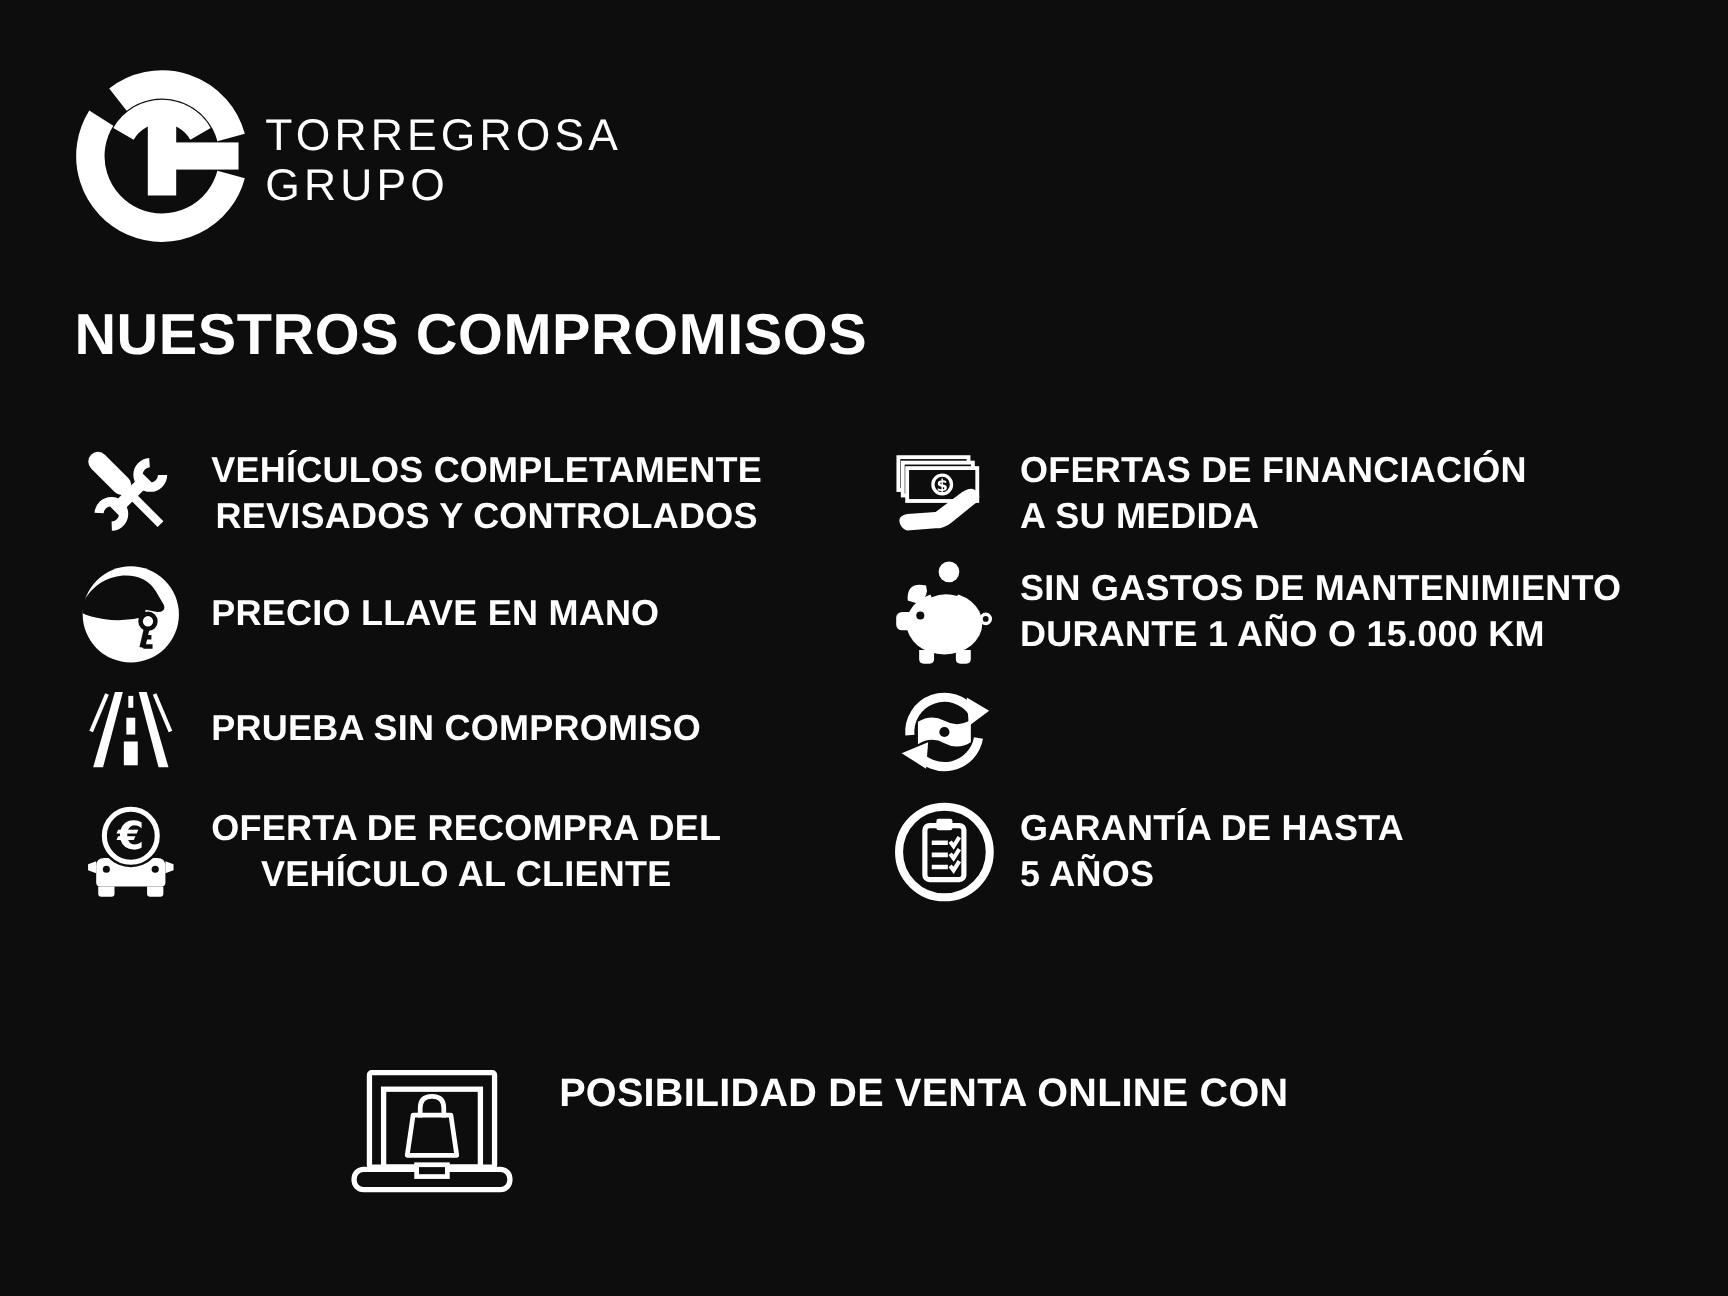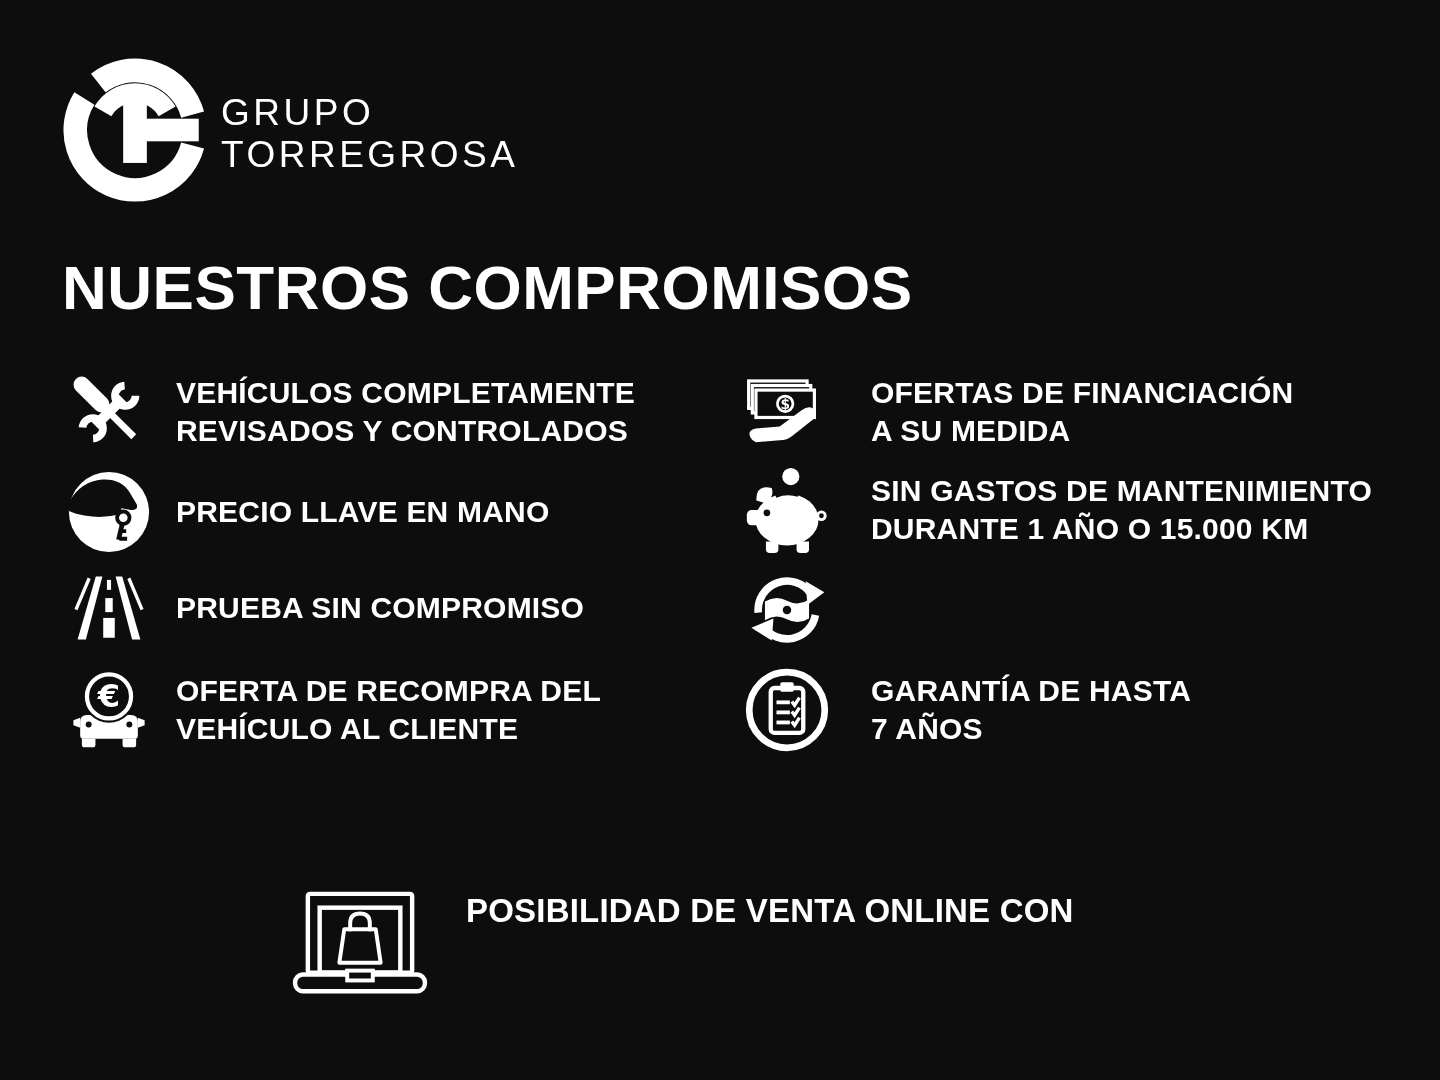--- a/index.html
+++ b/index.html
@@ -15,50 +15,50 @@
   svg{display:block;}
   svg .st{stroke:currentColor;fill:none;}
   svg .fw{fill:currentColor;}
   svg .bg{fill:var(--background);}
   svg .sbg{stroke:var(--background);fill:none;}
 
   .brand{position:absolute;left:63px;top:58px;display:flex;}
   .brand-mark{width:144px;height:144px;}
   .brand-text{margin:34px 0 0 14px;font-size:37px;line-height:42px;letter-spacing:3.5px;font-weight:400;}
 
-  .page-title{position:absolute;left:62px;top:252px;margin:0;font-size:62px;font-weight:800;letter-spacing:0.5px;}
+  .page-title{position:absolute;left:62px;top:252px;margin:0;font-size:48px;font-weight:800;letter-spacing:0.5px;}
 
   .item{position:absolute;display:flex;align-items:center;}
-  .col-left .item{left:58px;width:665px;}
+  .col-left .item{left:58px;width:665px;text-align:center;}
   .col-right .item{left:740px;width:700px;}
   .item .ico{width:102px;min-width:102px;display:flex;align-items:center;justify-content:center;}
   .col-right .item .ico{width:94px;min-width:94px;}
   .item .txt{margin-left:16px;font-size:30px;font-weight:700;line-height:38px;letter-spacing:0.2px;display:flex;flex-direction:column;}
-  .col-right .item .txt{margin-left:37px;}
+  .col-right .item .txt{margin-left:16px;}
 
   .footer-item{position:absolute;left:284px;top:888px;display:flex;align-items:flex-start;}
   .footer-item .ico{width:152px;min-width:152px;display:flex;justify-content:center;}
   .footer-item .txt{margin-left:30px;font-size:33px;font-weight:700;line-height:45px;letter-spacing:0.2px;display:flex;flex-direction:column;}
 </style>
 </head>
 <body>
 
 <div class="canvas">
 
   <div class="brand">
     <svg class="brand-mark" viewBox="0 0 140 140" aria-hidden="true">
       <path class="st" stroke-width="23" d="M34.3,24.3 A58,58 0 0 1 126,55"></path>
       <path class="st" stroke-width="23" d="M126,85 A58,58 0 1 1 20.8,39.3"></path>
       <rect class="fw" x="70" y="59" width="62" height="22"></rect>
       <path class="st" stroke-width="19" d="M38.8,52 A36,36 0 0 1 101.2,52"></path>
       <rect class="fw" x="58.5" y="40" width="23" height="62"></rect>
     </svg>
     <div class="brand-text">
+      <div>TORREGROSA</div>
       <div>GRUPO</div>
-      <div>TORREGROSA</div>
     </div>
   </div>
 
   <h1 class="page-title">NUESTROS COMPROMISOS</h1>
 
   <div class="col-left">
 
     <div class="item" style="top:362px;height:100px;">
       <div class="ico">
         <svg width="82" height="84" viewBox="0 0 96 96" aria-hidden="true">
@@ -190,21 +190,21 @@
           <rect class="st" x="29" y="23" width="34" height="47" rx="4" stroke-width="4.5"></rect>
           <rect class="fw" x="39" y="17" width="14" height="10" rx="2"></rect>
           <line class="st" x1="35" y1="38" x2="49" y2="38" stroke-width="4"></line>
           <line class="st" x1="35" y1="48.5" x2="49" y2="48.5" stroke-width="4"></line>
           <line class="st" x1="35" y1="59" x2="49" y2="59" stroke-width="4"></line>
           <path class="st" stroke-width="3.5" d="M51,37 l3,4 l5,-8 M51,47.5 l3,4 l5,-8 M51,58 l3,4 l5,-8"></path>
         </svg>
       </div>
       <div class="txt">
         <span>GARANTÍA DE HASTA</span>
-        <span>7 AÑOS</span>
+        <span>5 AÑOS</span>
       </div>
     </div>
 
   </div>
 
   <div class="footer-item">
     <div class="ico">
       <svg width="140" height="120" viewBox="0 0 140 122" aria-hidden="true">
         <rect class="st" x="17" y="6" width="106" height="80" rx="2" stroke-width="4.5"></rect>
         <rect class="st" x="29" y="20" width="82" height="66" stroke-width="4.5"></rect>

